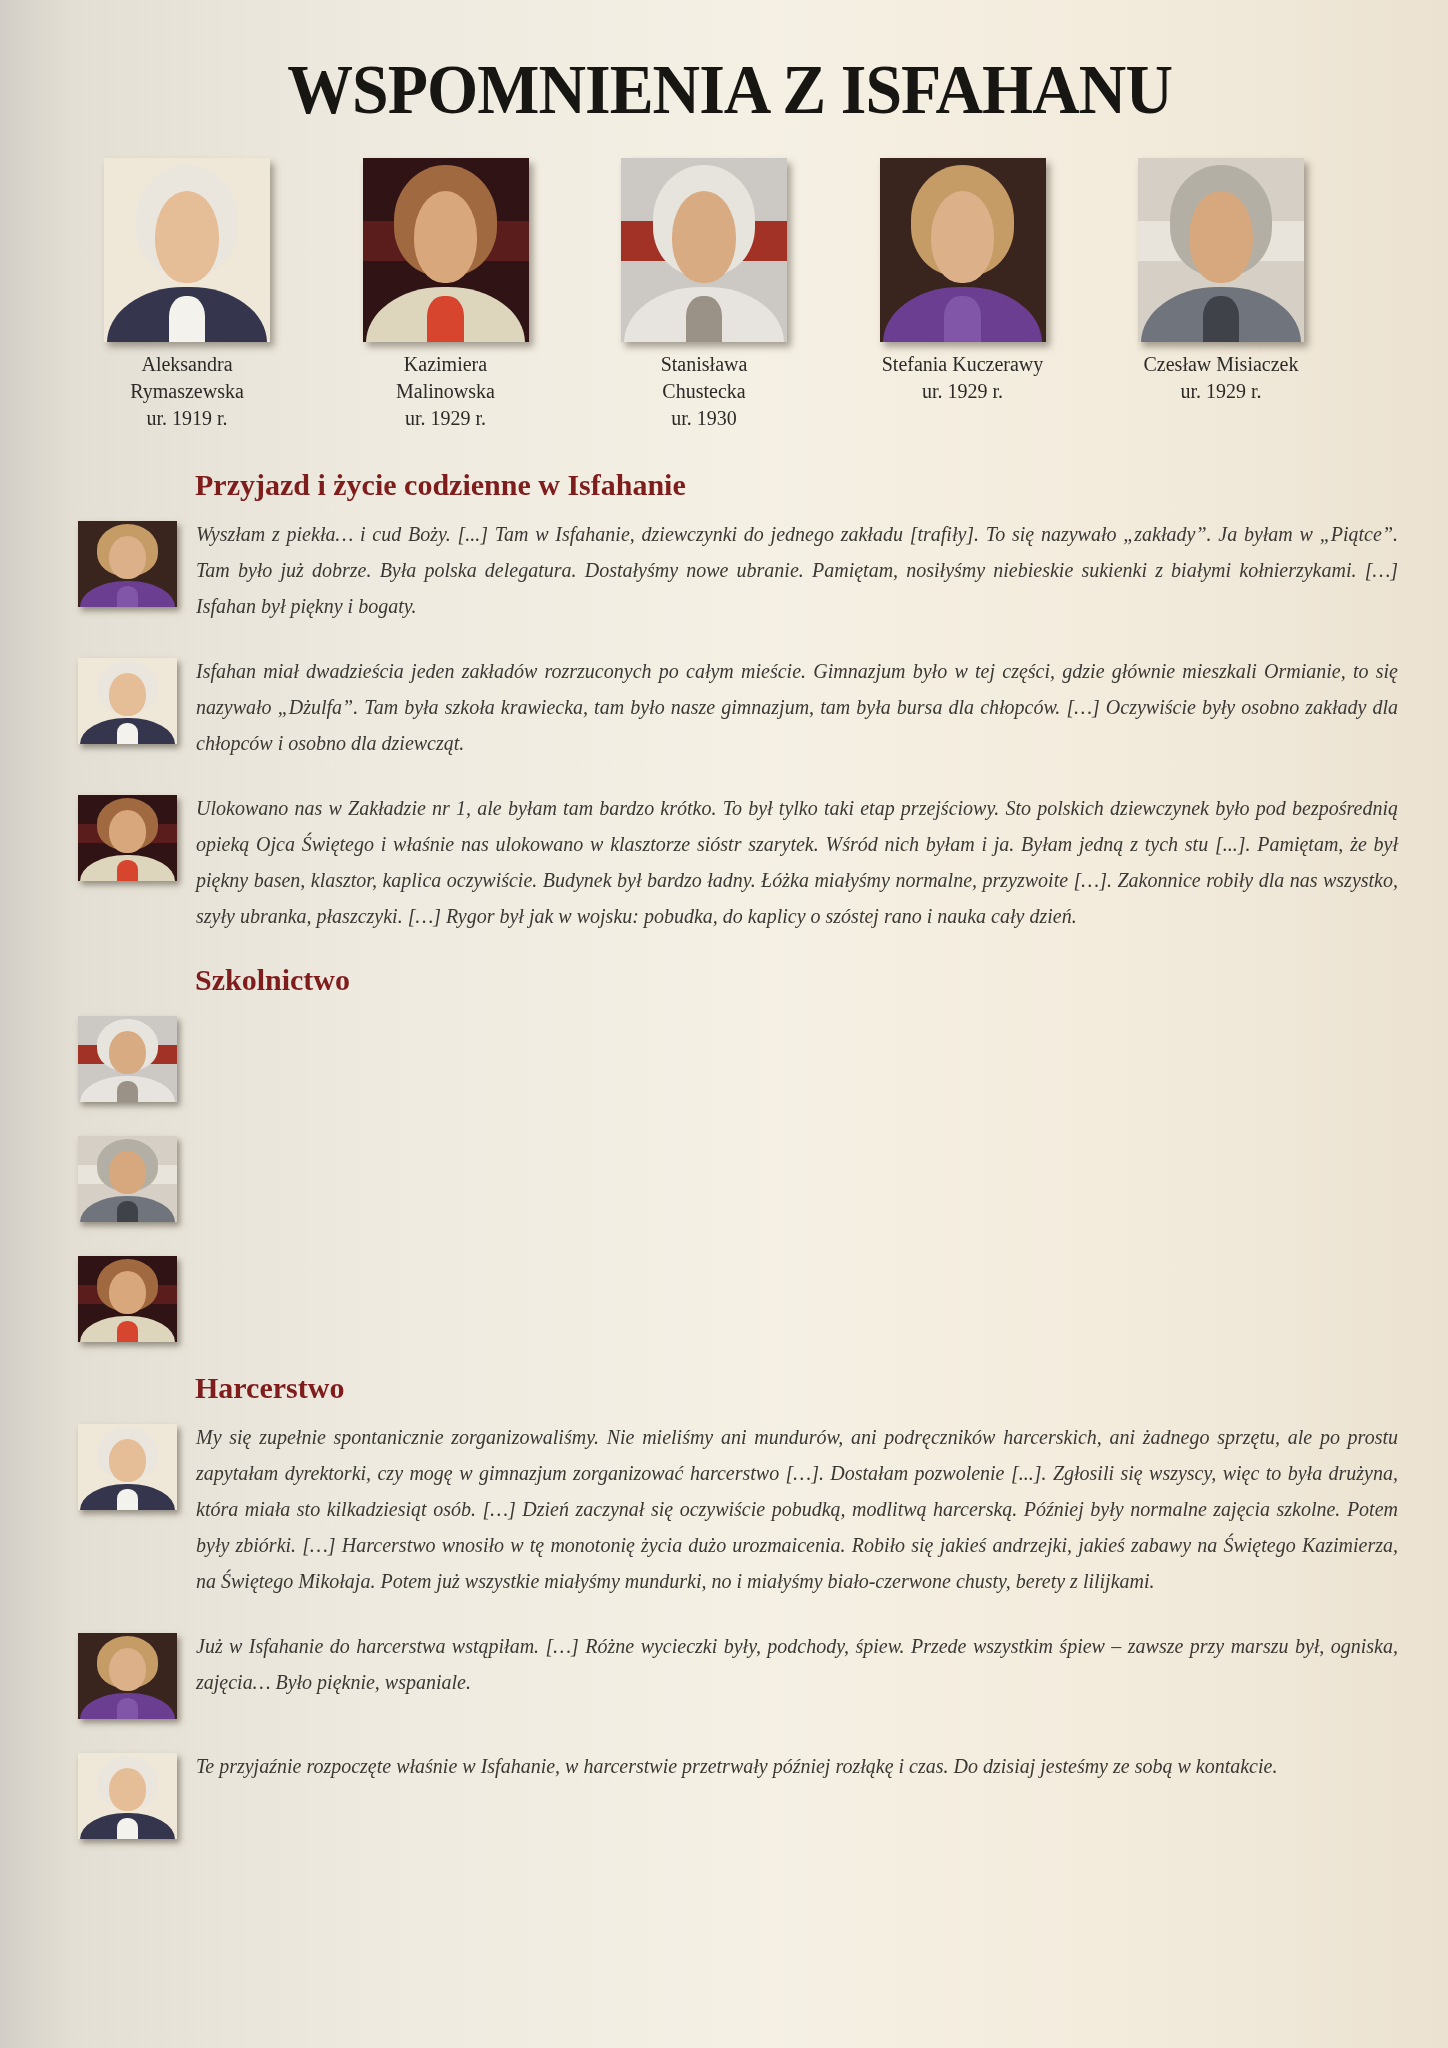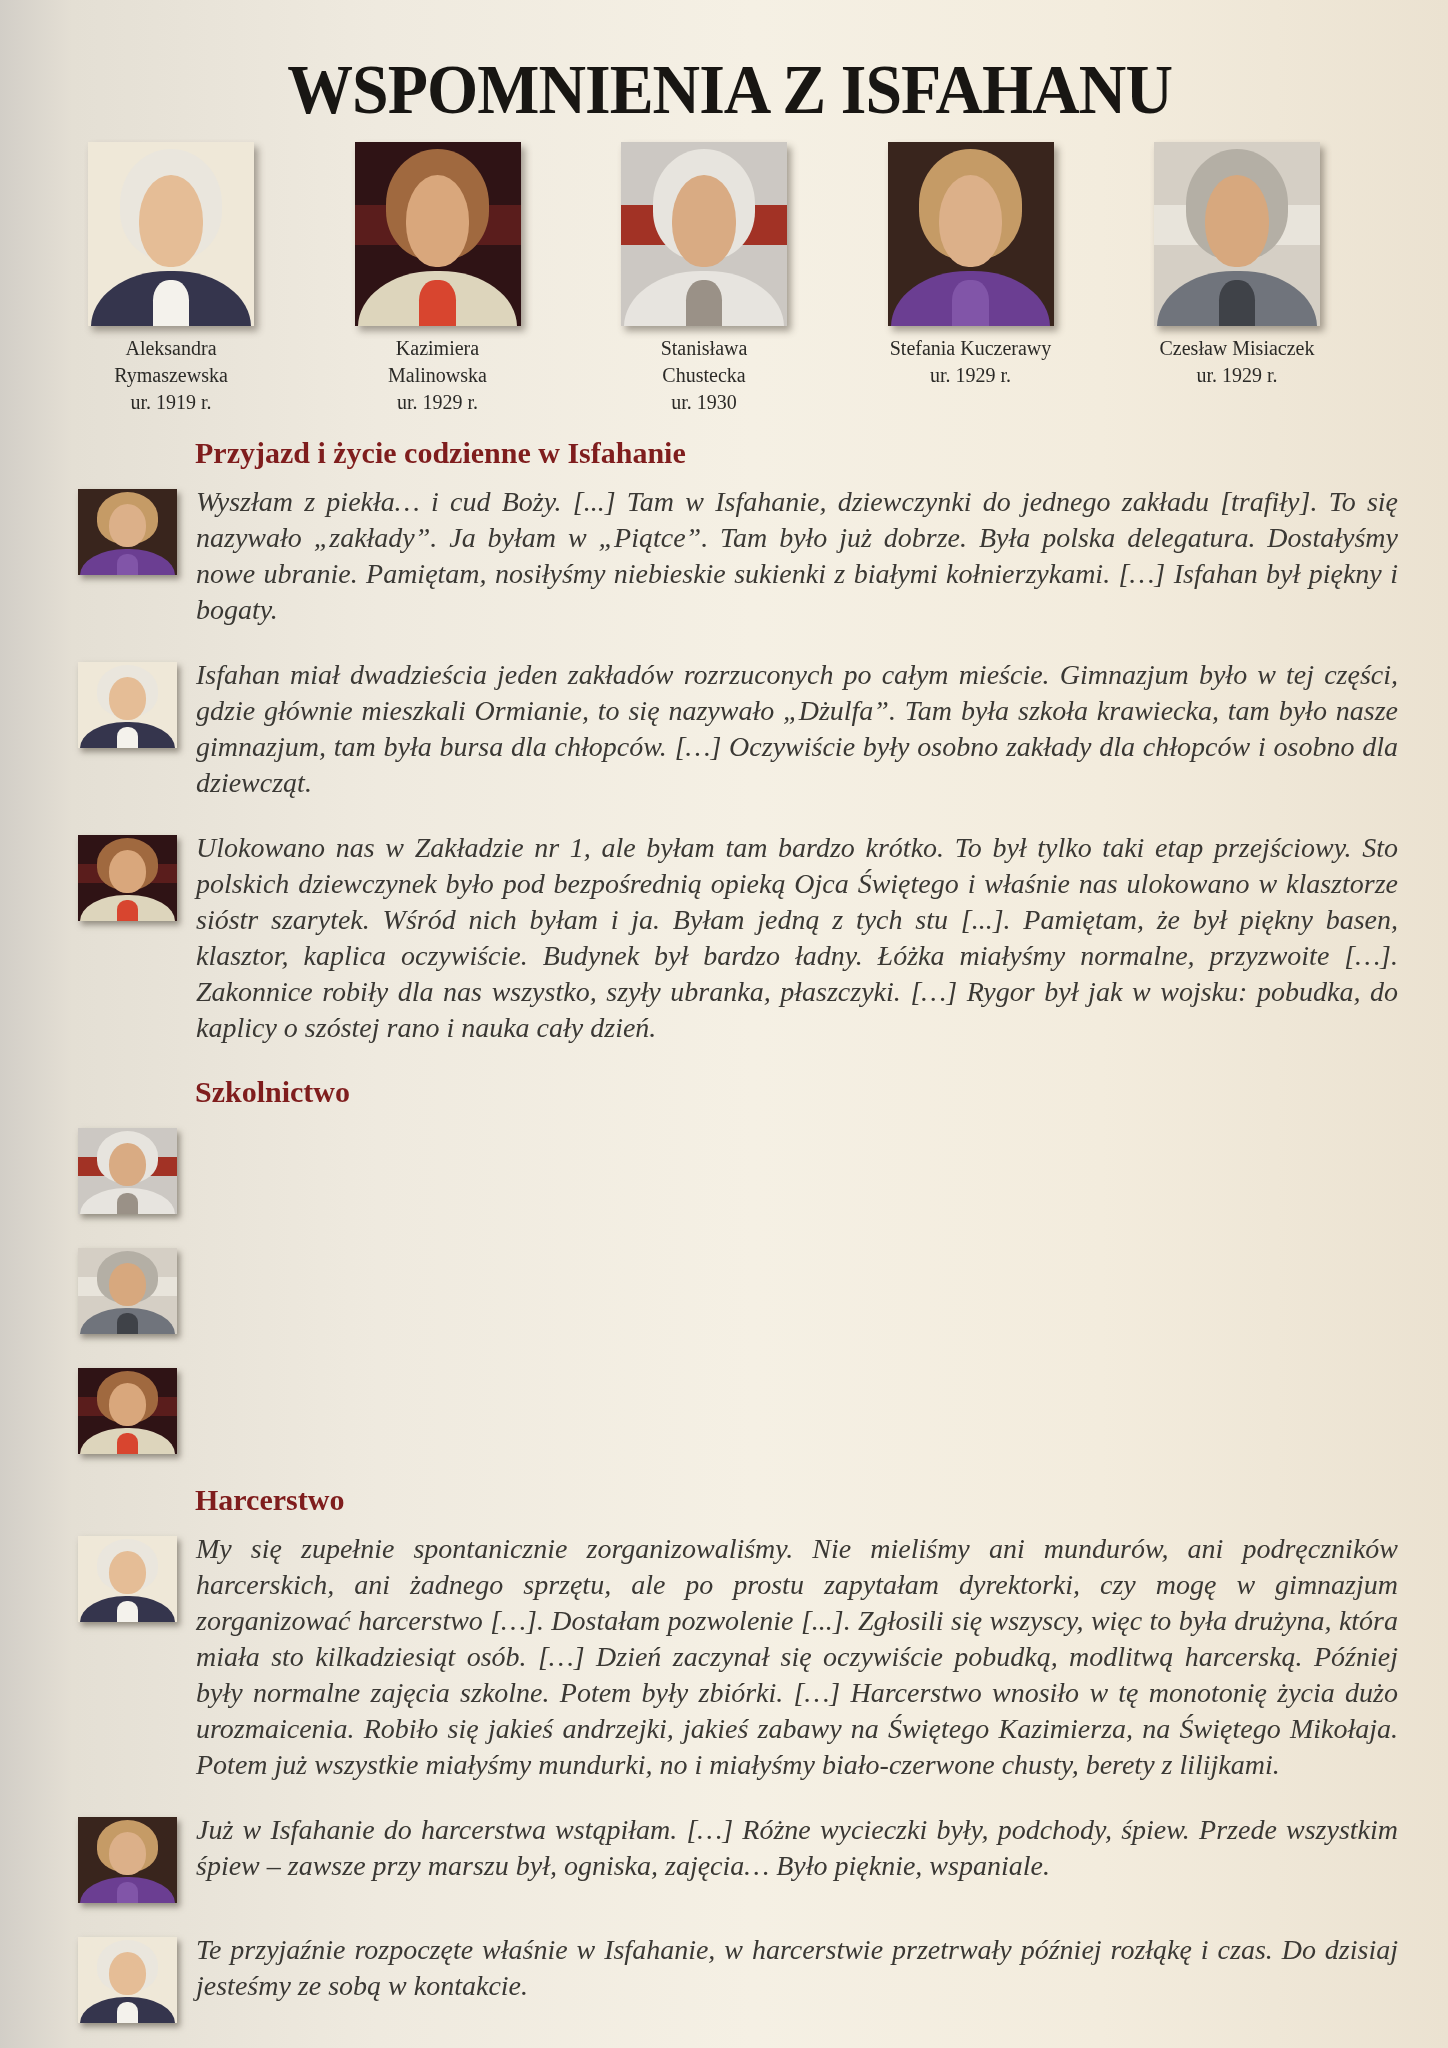--- a/index.html
+++ b/index.html
@@ -17,21 +17,21 @@
     font-size:70px; font-weight:bold; color:#181613;
     letter-spacing:-1px;
   }
   .title .squeeze { display:inline-block; transform:scaleX(0.94); transform-origin:center; }
 
   
   .photos {
     display:flex; justify-content:space-between;
     padding:6px 128px 0 88px;
   }
-  .photos figure { margin:0; width:166px; text-align:center; }
+  .photos figure { margin:16px; width:166px; text-align:center; }
   .photo {
     width:166px; height:184px;
     box-shadow:4px 5px 7px rgba(70,62,50,0.45);
     position:relative; overflow:hidden;
   }
   figcaption { margin-top:9px; font-size:20px; line-height:27px; color:#2b2a27; }
 
   
   .portrait { background:var(--bg,#d8d3ca); }
   .portrait .band     { position:absolute; top:34%; left:0; right:0; height:22%; background:var(--band,transparent); }
@@ -51,21 +51,21 @@
     margin-bottom:29px;
   }
   .thumb {
     flex:0 0 99px; width:99px; height:86px; margin-top:5px;
     box-shadow:3px 4px 6px rgba(70,62,50,0.5);
     position:relative; overflow:hidden;
   }
   .quote {
     flex:1; margin:0 0 0 19px;
     font-style:italic;
-    font-size:28px; line-height:36px;
+    font-size:20px; line-height:36px;
     text-align:justify;
     color:#3a3834;
   }
 </style>
 </head>
 <body>
 
 <h1 class="title"><span class="squeeze">WSPOMNIENIA Z ISFAHANU</span></h1>
 
 <div class="photos">

